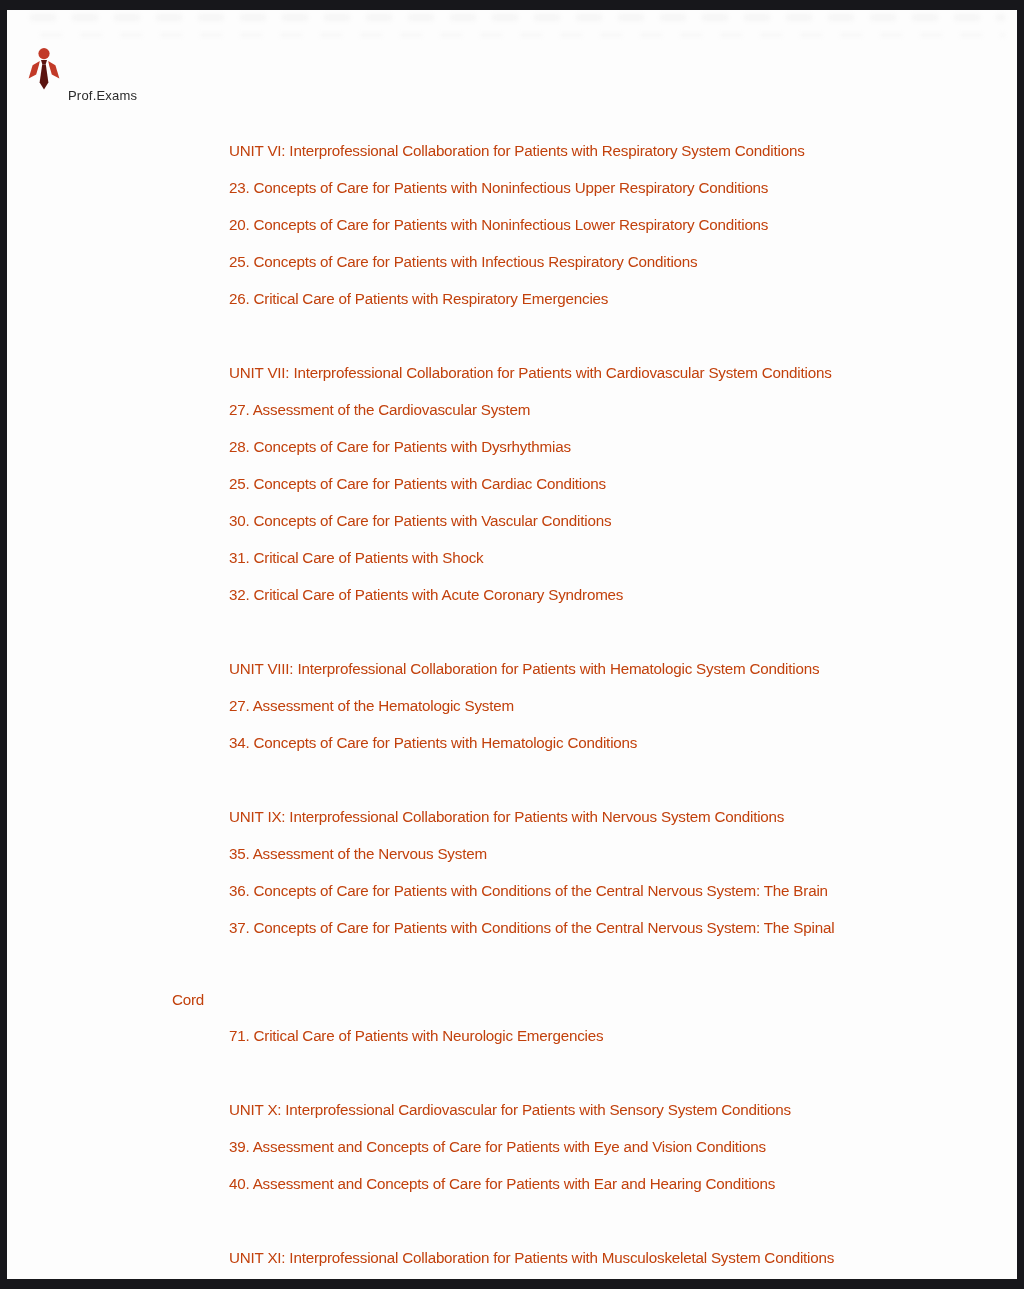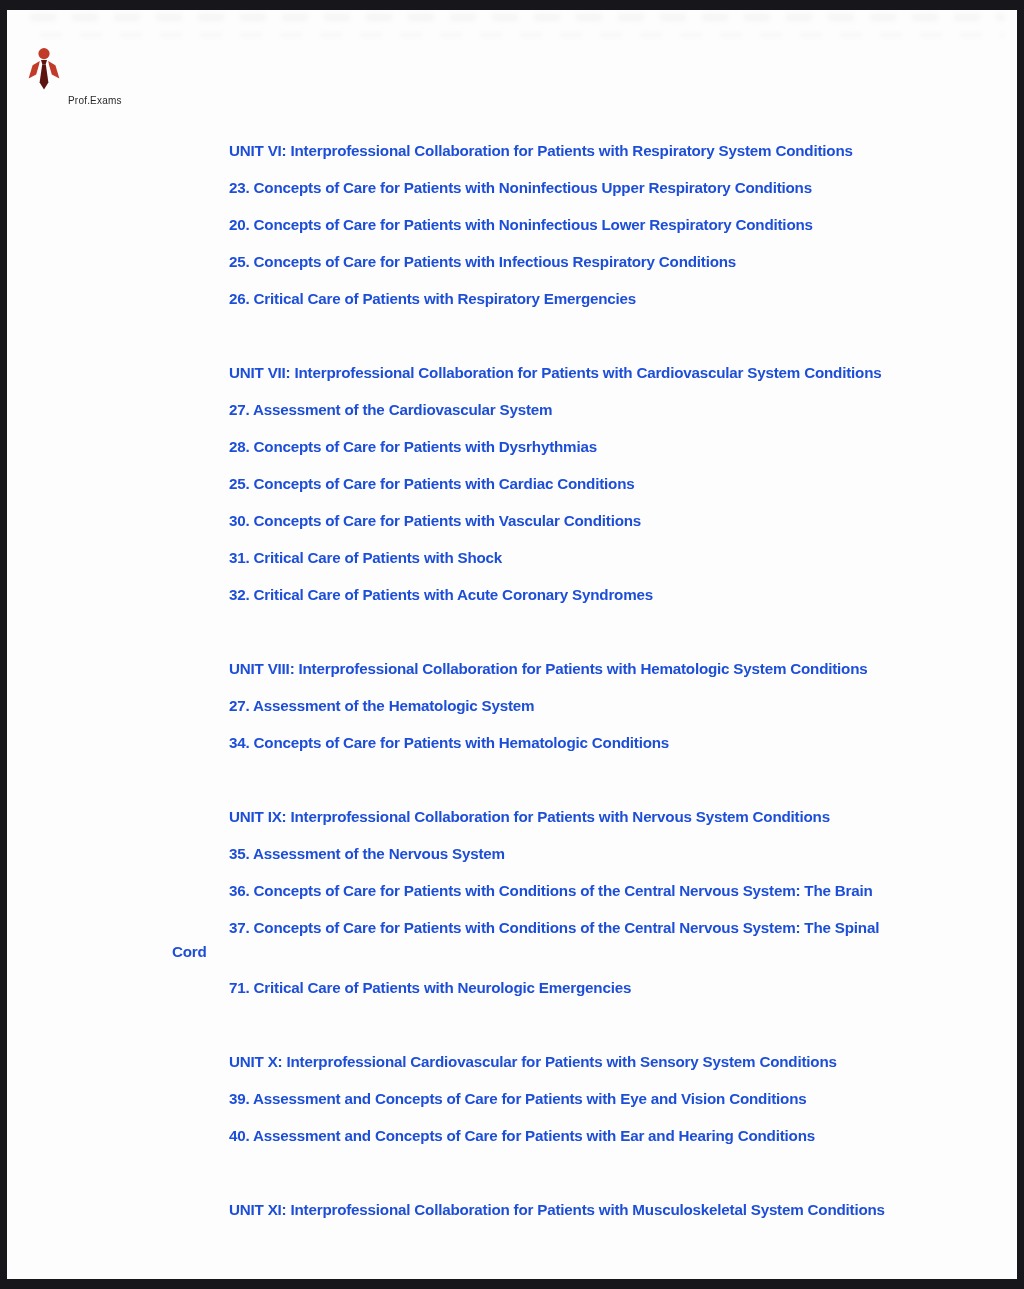--- a/index.html
+++ b/index.html
@@ -22,41 +22,42 @@
     filter: blur(2px); opacity: .55; pointer-events: none;
     background:
       repeating-linear-gradient(90deg, rgba(175,175,175,.16) 0 26px, transparent 26px 42px) 0 2px / 100% 7px no-repeat,
       repeating-linear-gradient(90deg, rgba(182,182,182,.11) 10px 32px, transparent 32px 50px) 0 20px / 100% 6px no-repeat;
   }
 
   
   .logo { position: absolute; left: 25px; top: 47px; }
   .logo svg { display: block; }
   .brand-name {
-    position: absolute; left: 68px; top: 95px;
-    font-size: 10px; color: #2a2a2a; letter-spacing: .2px;
+    position: absolute; left: 68px; top: 88px;
+    font-size: 13px; color: #2a2a2a; letter-spacing: .2px;
   }
 
   
   .toc {
     position: absolute; left: 172px; top: 132px; width: 800px;
-    color: #1d4ed8; font-weight: bold; font-size: 15.2px;
+    color: #c2410c; font-weight: normal; font-size: 15.2px;
     letter-spacing: -0.2px;
     font-stretch: condensed;
   }
   .toc .section:not(:first-child) { margin-top: 37px; }
   .toc .line {
     padding-left: 57px;
     height: 37px; line-height: 37px;
     white-space: nowrap;
   }
   .toc .cont {
     padding-left: 0;
     height: 23px; line-height: 12px;
     white-space: nowrap;
+    margin-top: 48px;
   }
 </style>
 </head>
 <body>
 
 <div class="frame-top"></div>
 <div class="frame-bottom"></div>
 <div class="frame-left"></div>
 <div class="frame-right"></div>
 

